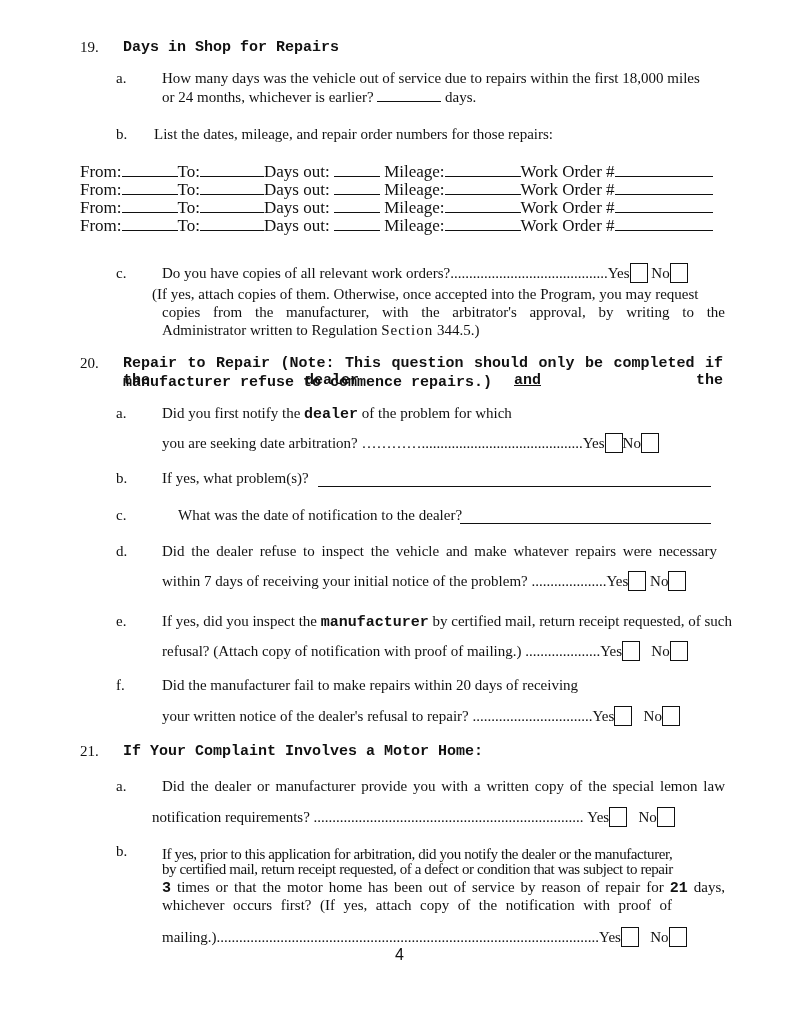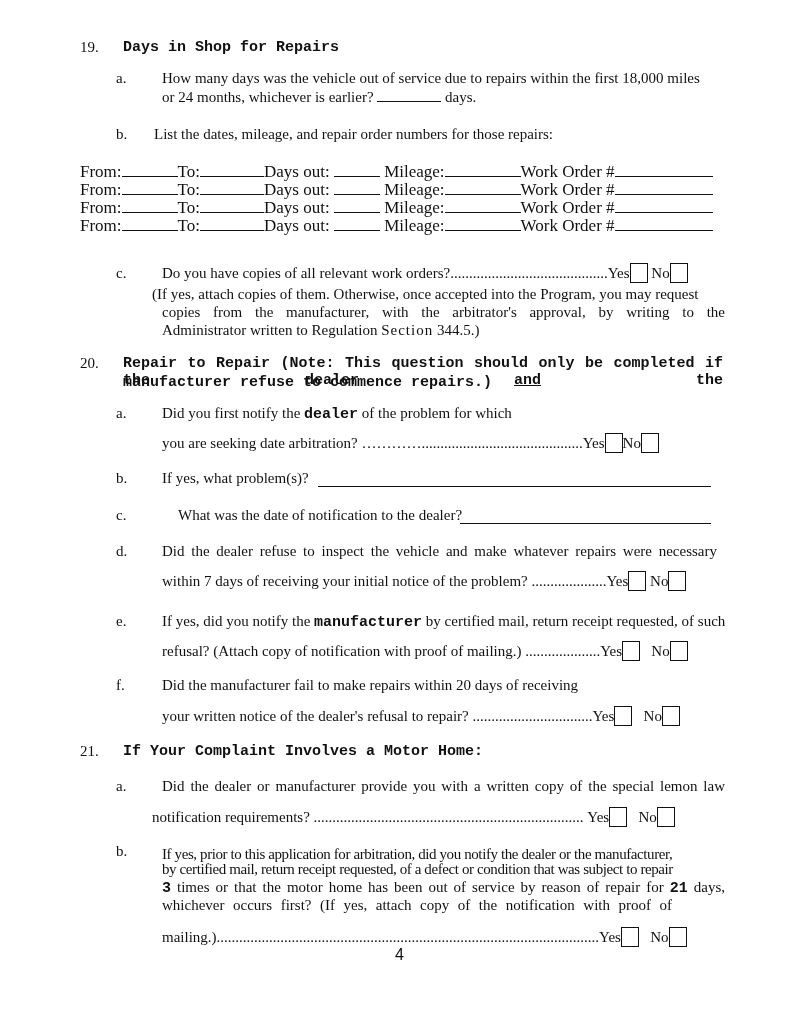--- a/index.html
+++ b/index.html
@@ -83,21 +83,21 @@
 
 <div class="abs" style="left:116px; top:543px;">d.</div>
 <div class="abs justall" style="left:162px; top:543px; width:555px;">Did the dealer refuse to inspect the vehicle and make whatever repairs were necessary</div>
 <div class="abs" style="left:162px; top:571px;">
   <span>within 7 days of receiving your initial notice of the problem? ....................</span><span>Yes</span><span class="cb"></span>
   <span>No</span><span class="cb"></span>
 </div>
 
 <div class="abs" style="left:116px; top:613px;">e.</div>
 <div class="abs" style="left:162px; top:613px;">
-  <span>If yes, did you notify the </span><span class="b">manufacturer</span><span> by certified mail, return receipt requested, of such</span>
+  <span>If yes, did you inspect the </span><span class="b">manufacturer</span><span> by certified mail, return receipt requested, of such</span>
 </div>
 <div class="abs" style="left:162px; top:641px;">
   <span>refusal? (Attach copy of notification with proof of mailing.) ....................</span><span>Yes</span><span class="cb"></span>
   &nbsp;&nbsp;<span>No</span><span class="cb"></span>
 </div>
 
 <div class="abs" style="left:116px; top:677px;">f.</div>
 <div class="abs" style="left:162px; top:677px;">Did the manufacturer fail to make repairs within 20 days of receiving</div>
 <div class="abs" style="left:162px; top:706px;">
   <span>your written notice of the dealer's refusal to repair? ................................</span><span>Yes</span><span class="cb"></span>

